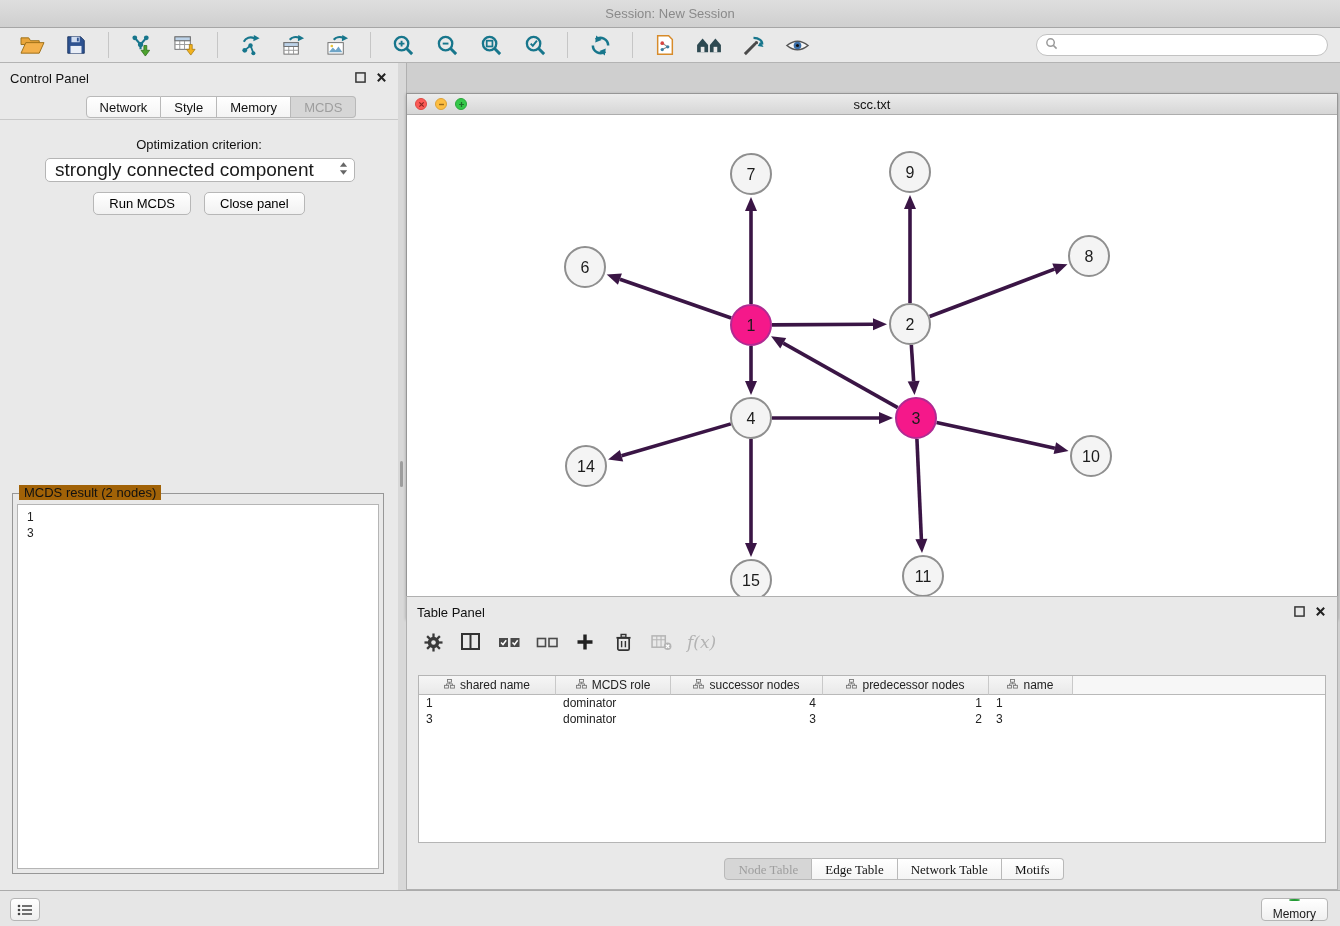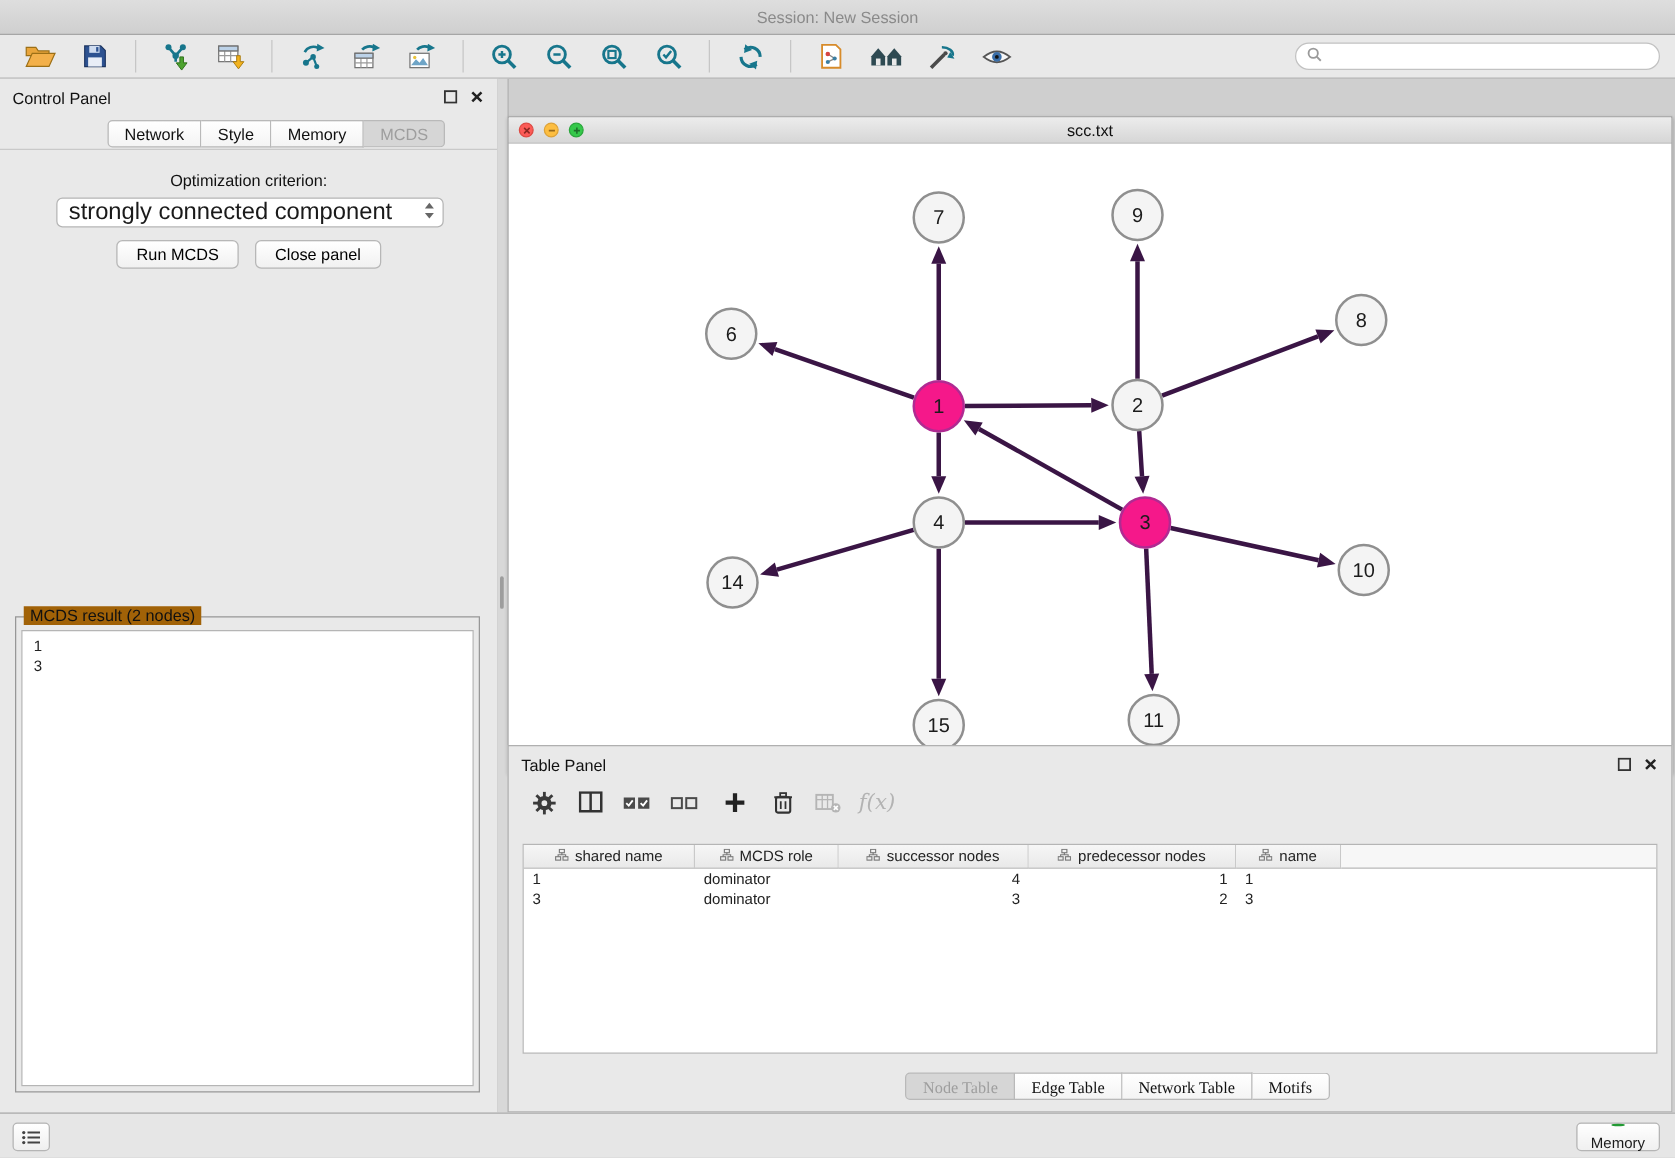--- a/index.html
+++ b/index.html
@@ -49,21 +49,21 @@
   .light{width:12px;height:12px;border-radius:50%;display:inline-flex;align-items:center;justify-content:center;box-sizing:border-box;}
   .light.red{background:#fc5b57;border:1px solid #dd4a43;}
   .light.yellow{background:#fdbe41;border:1px solid #dda238;}
   .light.green{background:#35c84a;border:1px solid #2aa63c;}
   .net-title{position:absolute;left:0;width:100%;text-align:center;font-size:13px;color:#111;}
   .net-canvas{position:absolute;left:0;top:21px;right:0;bottom:0;background:#ffffff;}
 
   
   .table-panel{position:absolute;left:406px;top:596px;width:932px;height:294px;background:#e9e9e9;border:1px solid #b0b0b0;box-sizing:border-box;}
   .tp-toolbar{position:absolute;left:14px;top:28px;height:34px;display:flex;align-items:center;gap:14px;}
-  .tp-tool{display:inline-flex;align-items:center;justify-content:flex-end;height:30px;min-width:24px;}
+  .tp-tool{display:inline-flex;align-items:center;justify-content:center;height:30px;min-width:24px;}
   .tbl-wrap{position:absolute;left:11px;right:11px;top:78px;bottom:46px;background:#fff;border:1px solid #b5b5b5;overflow:hidden;}
   .thead{display:flex;}
   .th{box-sizing:border-box;height:19px;background:linear-gradient(#f6f6f6,#e9e9e9);border-right:1px solid #c9c9c9;border-bottom:1px solid #b9b9b9;display:flex;align-items:center;justify-content:center;gap:5px;font-size:12px;color:#222;cursor:default;}
   .th.fill{flex:1;border-right:none;background:#f7f7f7;}
   .tr{display:flex;height:16px;}
   .td{box-sizing:border-box;padding:0 7px;font-size:12px;line-height:16px;color:#222;overflow:hidden;white-space:nowrap;}
   .bottom-tabs{position:absolute;left:0;bottom:9px;width:100%;font-family:Liberation Serif, serif;}
 
   
   .statusbar{position:absolute;left:0;top:890px;width:100%;height:36px;background:#e6e6e6;border-top:1px solid #ababab;box-sizing:border-box;}

